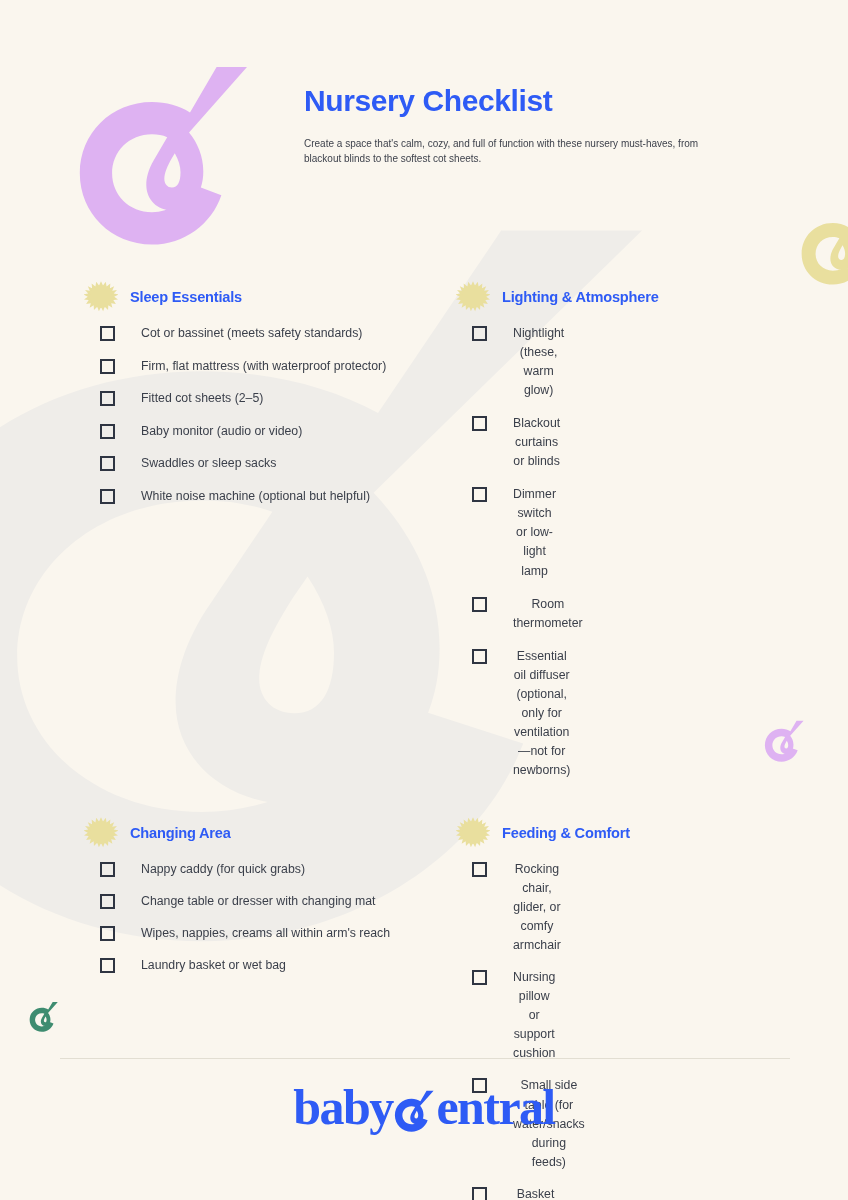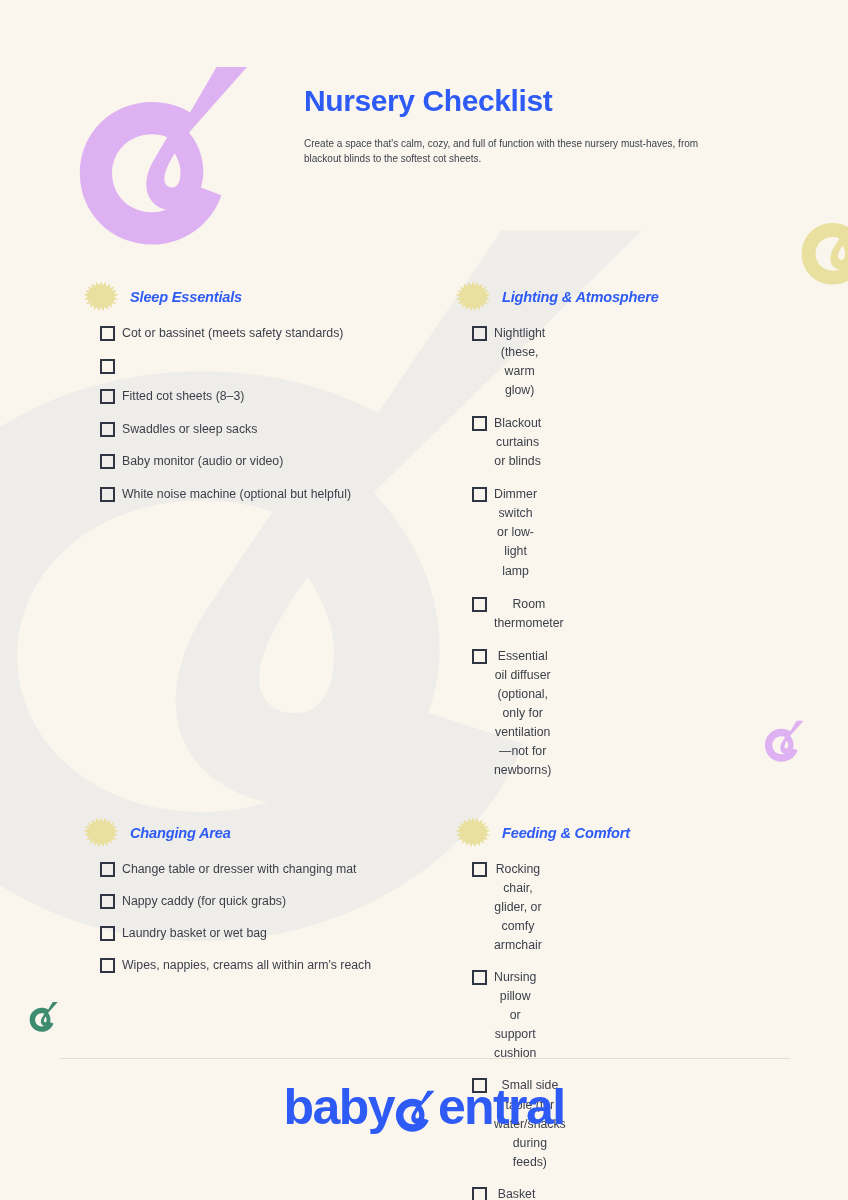--- a/index.html
+++ b/index.html
@@ -97,28 +97,27 @@
     gap: 12px;
     height: 34px;
   }
   .sun-icon { width: 34px; height: 34px; flex: 0 0 34px; }
   .section-title {
     font-size: 14.6px;
     font-weight: 700;
     color: #2E5BF5;
     letter-spacing: -0.2px;
     white-space: nowrap;
-    font-style: italic;
   }
 
   .items { margin-top: 10px; }
   .item {
     display: flex;
     align-items: flex-start;
-    gap: 7px;
+    gap: 26px;
     margin-bottom: 13px;
     padding-left: 16px;
   }
   .checkbox {
     width: 15px;
     height: 15px;
     border: 2px solid #2F3542;
     background: transparent;
     flex: 0 0 15px;
     margin-top: 2px;
@@ -164,20 +163,21 @@
   }
   #footer {
     position: absolute;
     left: 0;
     top: 1082px;
     width: 848px;
     display: flex;
     justify-content: center;
     align-items: flex-start;
     z-index: 2;
+    font-family: Liberation Serif, serif;
   }
   #brand-wordmark {
     display: flex;
     align-items: baseline;
     color: #2E5BF5;
   }
   .brand-part {
     font-size: 50px;
     font-weight: 700;
     letter-spacing: -1.6px;
@@ -252,32 +252,33 @@
           </svg>
           <div class="section-title">Sleep Essentials</div>
         </div>
         <div class="items">
           <div class="item">
             <div class="checkbox"></div>
             <div class="item-label">Cot or bassinet (meets safety standards)</div>
           </div>
           <div class="item">
             <div class="checkbox"></div>
-          </div>
-          <div class="item">
-            <div class="checkbox"></div>
-            <div class="item-label">Fitted cot sheets (8–3)</div>
+            <div class="item-label">Firm, flat mattress (with waterproof protector)</div>
+          </div>
+          <div class="item">
+            <div class="checkbox"></div>
+            <div class="item-label">Fitted cot sheets (2–5)</div>
+          </div>
+          <div class="item">
+            <div class="checkbox"></div>
+            <div class="item-label">Baby monitor (audio or video)</div>
           </div>
           <div class="item">
             <div class="checkbox"></div>
             <div class="item-label">Swaddles or sleep sacks</div>
-          </div>
-          <div class="item">
-            <div class="checkbox"></div>
-            <div class="item-label">Baby monitor (audio or video)</div>
           </div>
           <div class="item">
             <div class="checkbox"></div>
             <div class="item-label">White noise machine (optional but helpful)</div>
           </div>
         </div>
       </div>
     </div>
 
     <div class="col right">
@@ -331,33 +332,33 @@
               L28.6 29.8 L28.3 35.4 L24.4 31.4 L22.5 36.7 L20 31.7 L17.5 36.7 L15.6 31.4 L11.7 35.4
               L11.4 29.8 L6.6 32.7 L8 27.3 L2.5 28.3 L5.5 23.6 L0 22.9 L4.4 19.6 L-0.5 17 L5 16
               L1.2 11.9 L6.8 12.5 L4.5 7.4 L9.5 9.8 L9 4.2 L13.4 7.7 L14.4 2.2 L17.7 6.6 Z"></path>
             <circle cx="20" cy="19.6" r="13.2" fill="#E9DF9E"></circle>
           </svg>
           <div class="section-title">Changing Area</div>
         </div>
         <div class="items">
           <div class="item">
             <div class="checkbox"></div>
+            <div class="item-label">Nappy caddy (for quick grabs)</div>
+          </div>
+          <div class="item">
+            <div class="checkbox"></div>
             <div class="item-label">Change table or dresser with changing mat</div>
           </div>
           <div class="item">
             <div class="checkbox"></div>
-            <div class="item-label">Nappy caddy (for quick grabs)</div>
+            <div class="item-label">Wipes, nappies, creams all within arm's reach</div>
           </div>
           <div class="item">
             <div class="checkbox"></div>
             <div class="item-label">Laundry basket or wet bag</div>
-          </div>
-          <div class="item">
-            <div class="checkbox"></div>
-            <div class="item-label">Wipes, nappies, creams all within arm's reach</div>
           </div>
         </div>
       </div>
     </div>
 
     <div class="col right">
       <div class="section">
         <div class="section-head">
           <svg class="sun-icon" viewBox="0 0 40 40">
             <path fill="#E9DF9E" d="M20 1.5 L22.3 6.6 L25.6 2.2 L26.6 7.7 L31 4.2 L30.5 9.8 L35.5 7.4 L33.2 12.5

